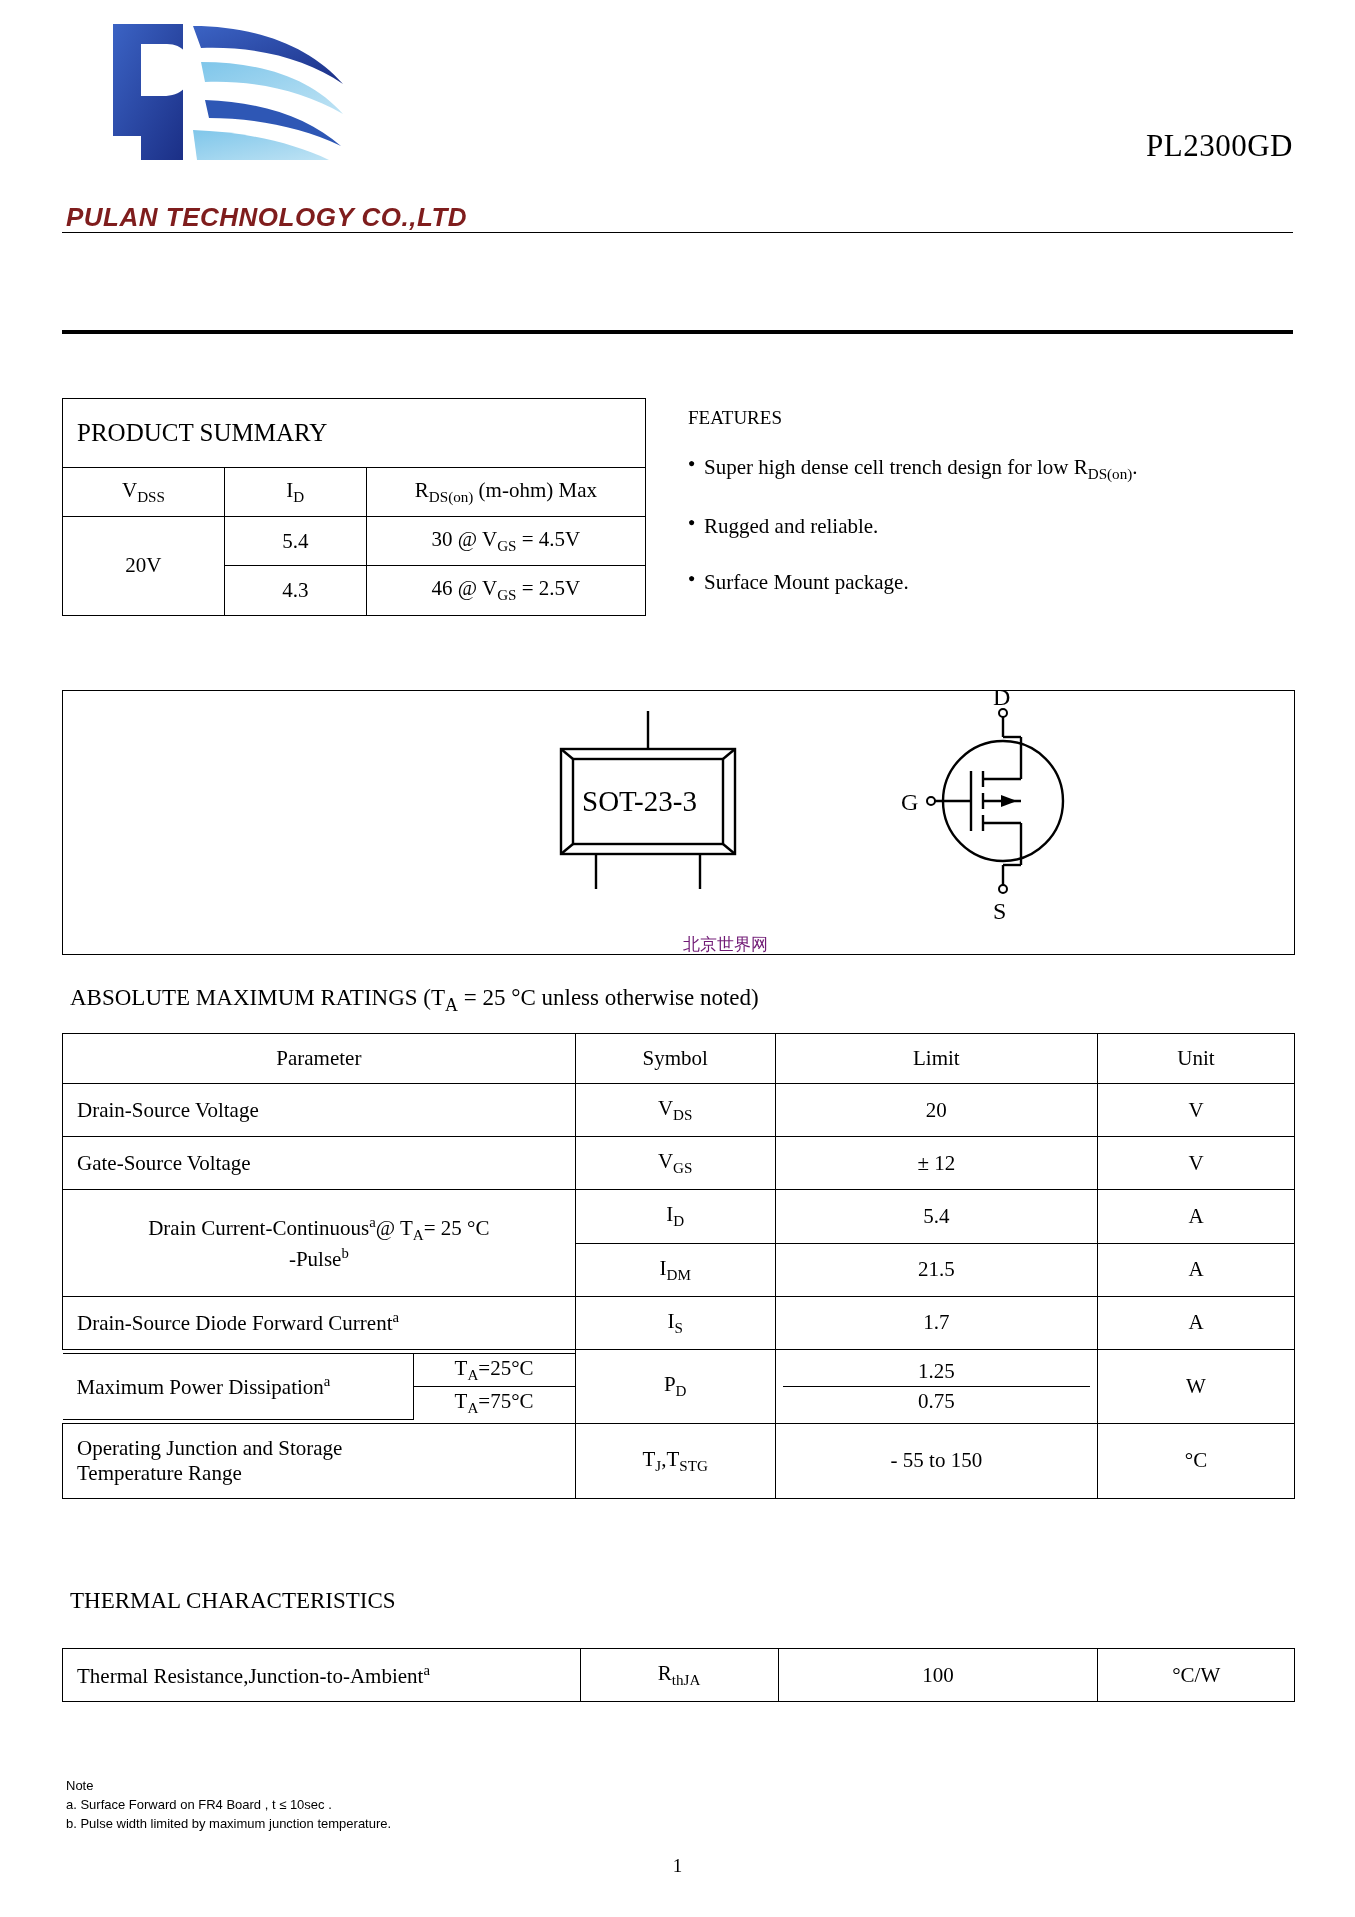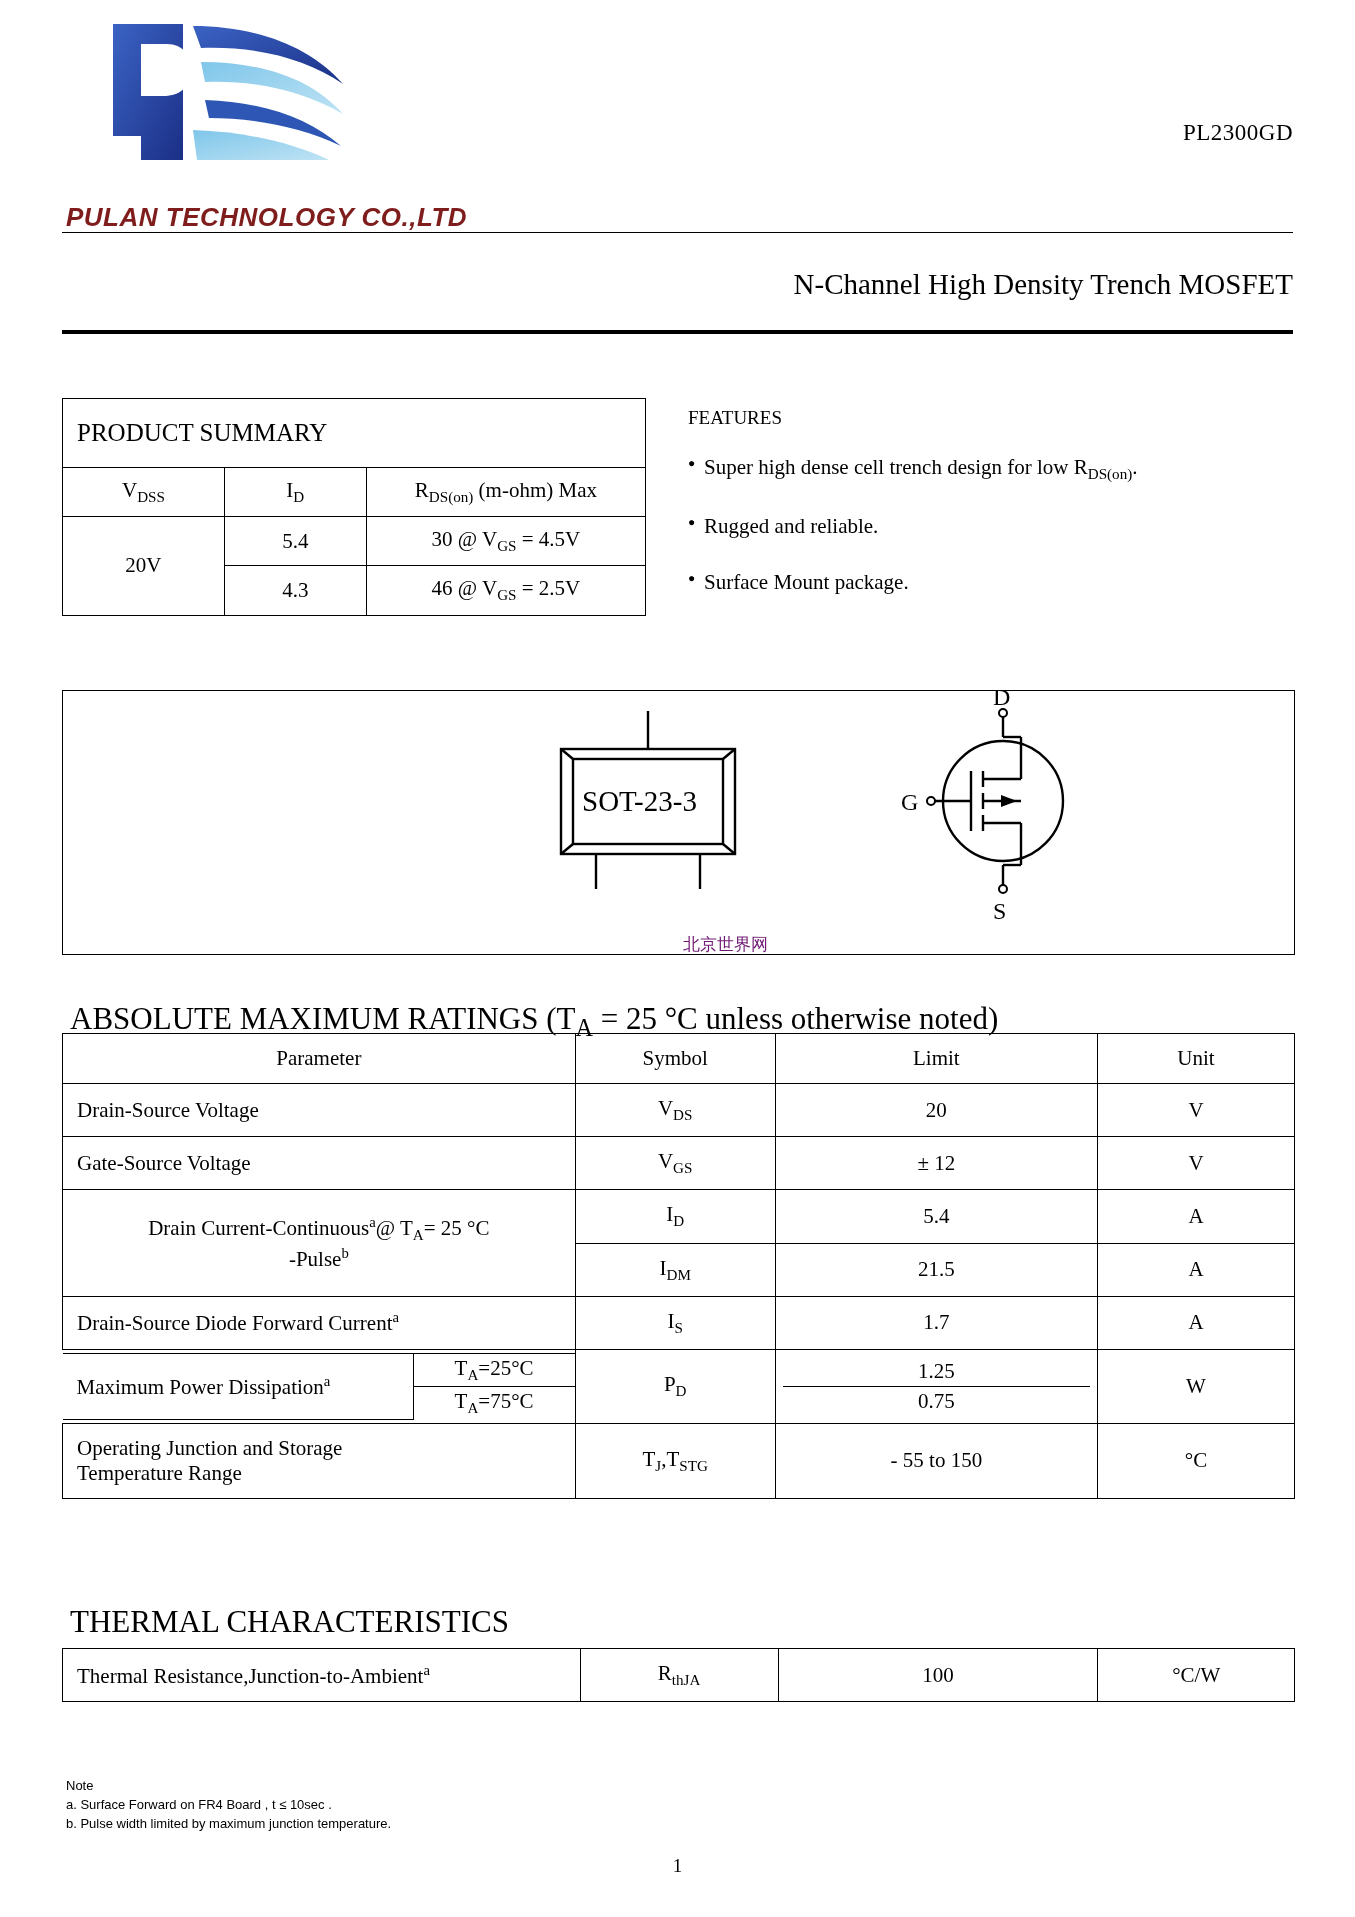--- a/index.html
+++ b/index.html
@@ -43,22 +43,22 @@
     font-style: italic;
     font-weight: bold;
     font-size: 26px;
     letter-spacing: 0.5px;
     color: #7f1d1d;
     white-space: nowrap;
   }
   .part-number {
     position: absolute;
     right: 62px;
-    top: 120px;
-    font-size: 23px;
+    top: 128px;
+    font-size: 31px;
     letter-spacing: 0.5px;
   }
   .hr-thin {
     position: absolute;
     left: 62px;
     right: 62px;
     top: 232px;
     border-top: 1.5px solid #000;
   }
   .subtitle {
@@ -151,23 +151,22 @@
     top: 242px;
     font-size: 17px;
     color: #701a75;
     font-family: "Liberation Sans", sans-serif;
   }
 
   
   .sec-title {
     position: absolute;
     left: 70px;
-    font-size: 31px;
+    font-size: 23px;
     white-space: nowrap;
-    margin-top: 16px;
   }
   .sec-title .small { font-size: 0.78em; vertical-align: sub; }
 
   
   table.ratings {
     position: absolute;
     left: 62px;
     border-collapse: collapse;
     width: 1233px;
     font-size: 21px;
@@ -228,21 +227,20 @@
         <path d="M36 26 L62 26 C78 26 86 38 86 52 C86 68 76 78 58 78 L36 78 Z" fill="#ffffff"></path>
         <path d="M88 8 C150 8 205 28 238 66 C200 40 150 28 96 30 Z" fill="url(#g1)"></path>
         <path d="M96 44 C160 44 208 62 238 96 C196 72 148 62 100 64 Z" fill="url(#g2)"></path>
         <path d="M100 82 C158 84 204 100 236 128 C194 108 146 100 104 100 Z" fill="#2e57b5"></path>
         <path d="M88 112 C140 114 186 124 224 142 L92 142 Z" fill="url(#g2)"></path>
       </svg>
     </div>
     <div class="company-name">PULAN TECHNOLOGY CO.,LTD</div>
     <div class="part-number">PL2300GD</div>
     <div class="hr-thin"></div>
-    <div class="subtitle">N-Channel High Density Trench MOSFET</div>
     <div class="hr-thick"></div>
   </div>
 
   <div class="sum-features">
 
     <table class="summary">
       <tbody>
           <tr>
         <td class="ps-title" colspan="3">PRODUCT SUMMARY</td>
       </tr>

